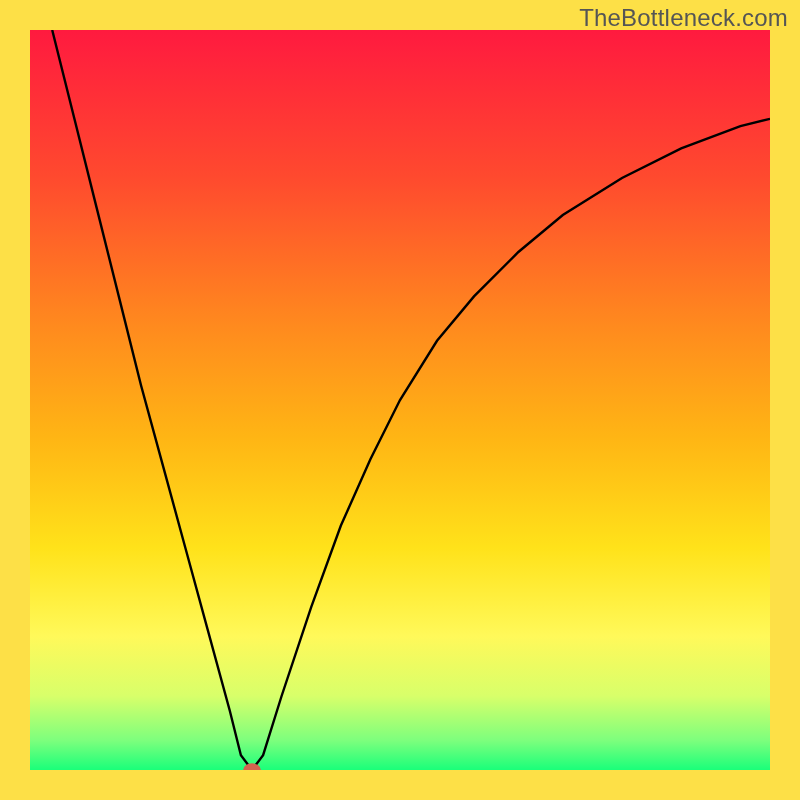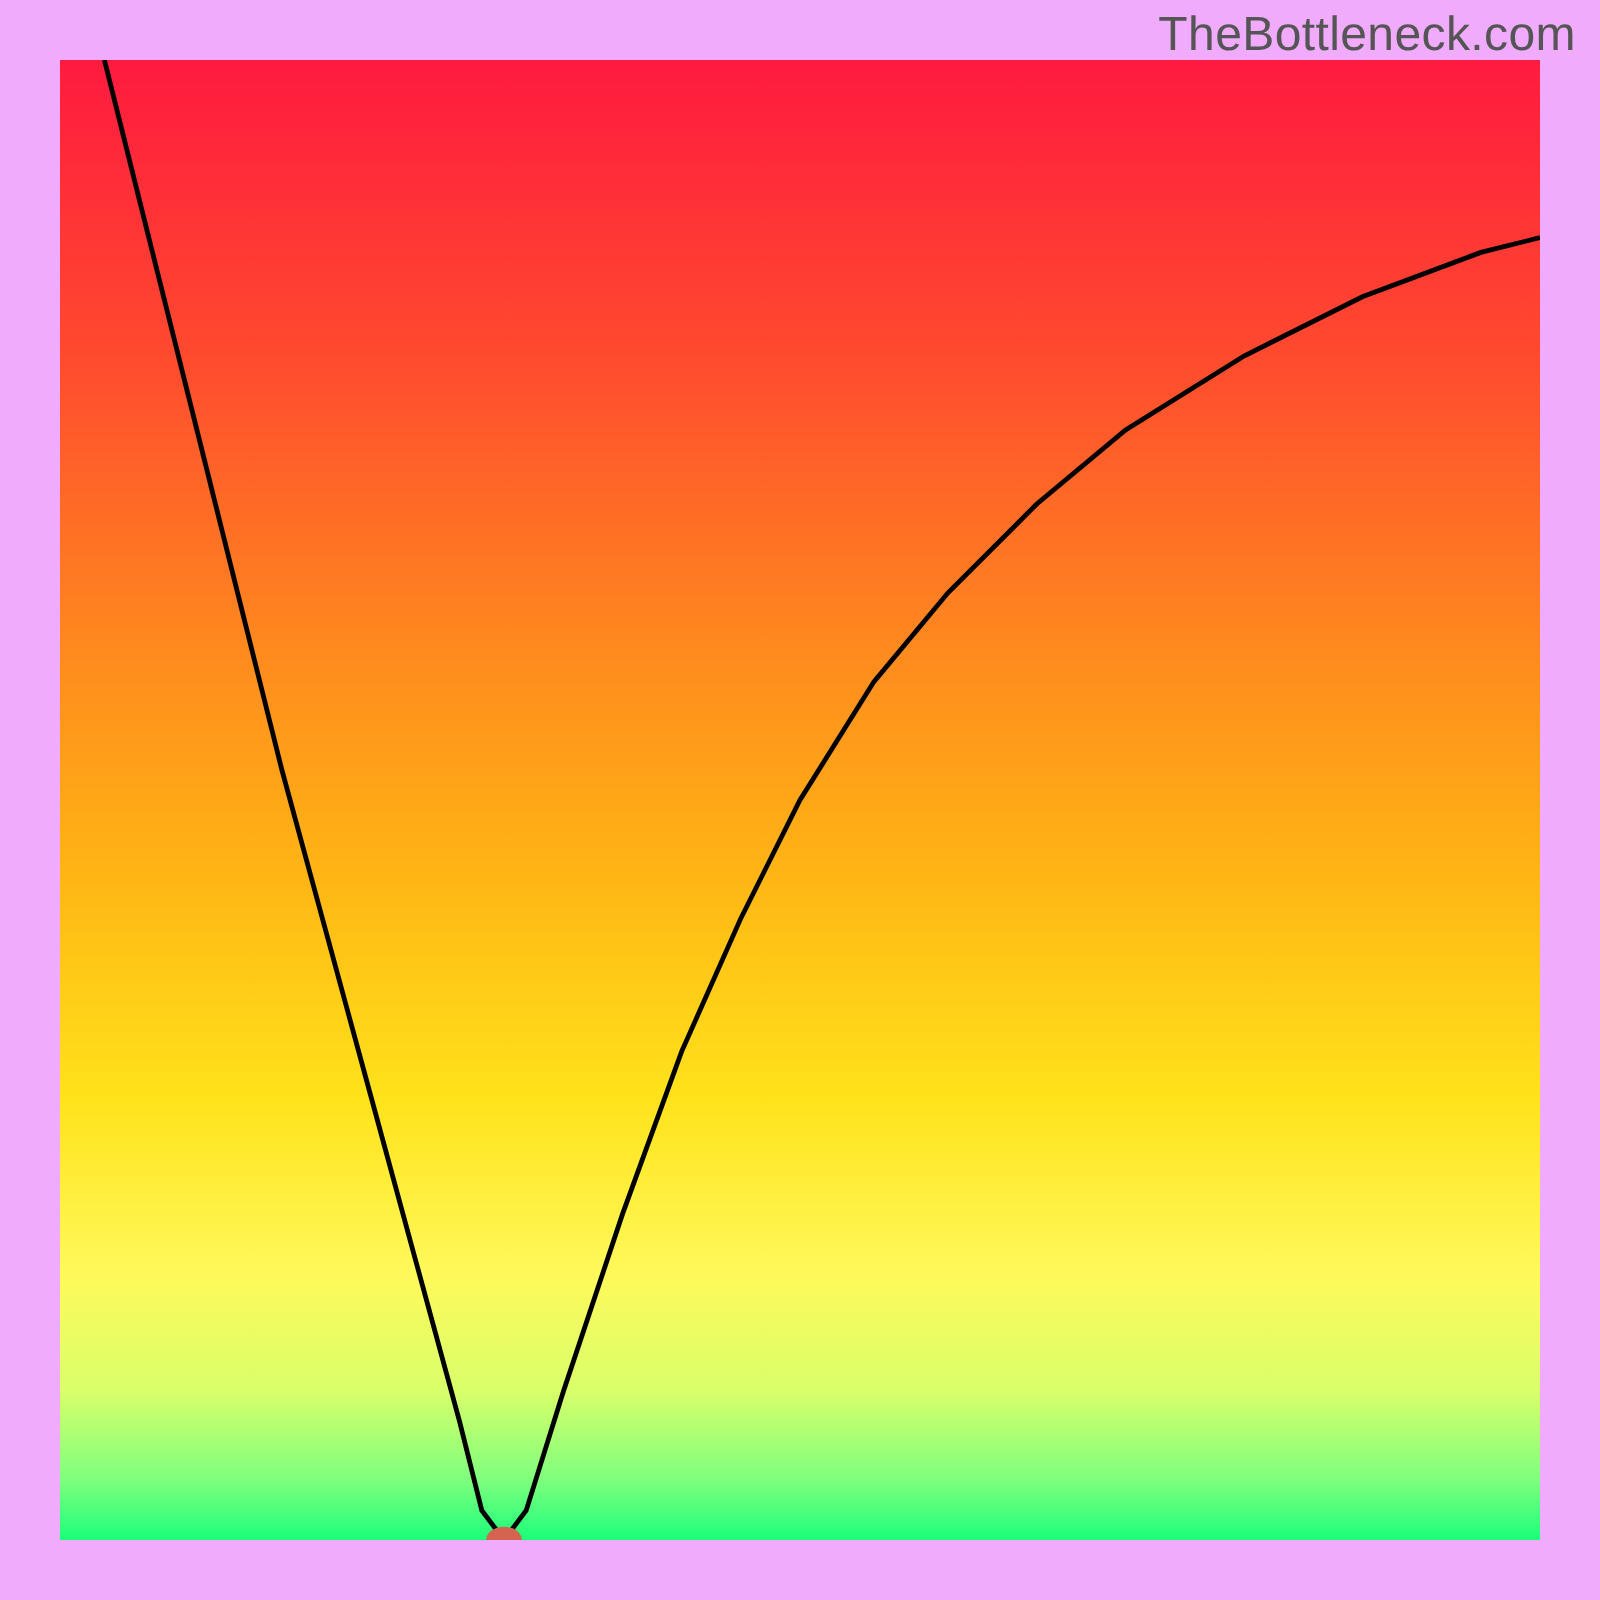--- a/index.html
+++ b/index.html
@@ -10,21 +10,21 @@
     background: #000;
     font-family: Arial, Helvetica, sans-serif;
     overflow: hidden;
   }
   .frame {
     position: absolute;
     left: 0;
     top: 0;
     width: 800px;
     height: 800px;
-    background: #f0abfc;
+    background: #fde047;
   }
   .plot-area {
     position: absolute;
     left: 30px;
     top: 30px;
     width: 740px;
     height: 740px;
     overflow: hidden;
   }
   .watermark {

